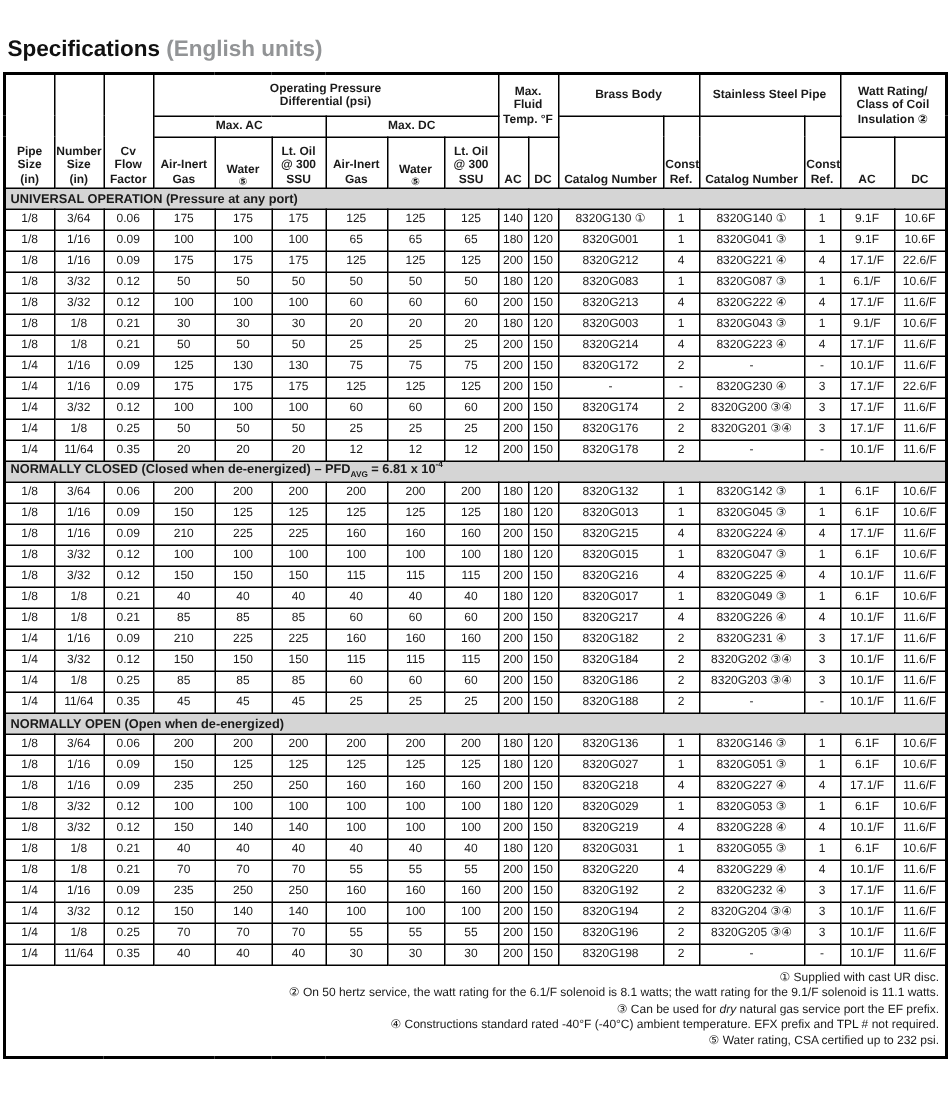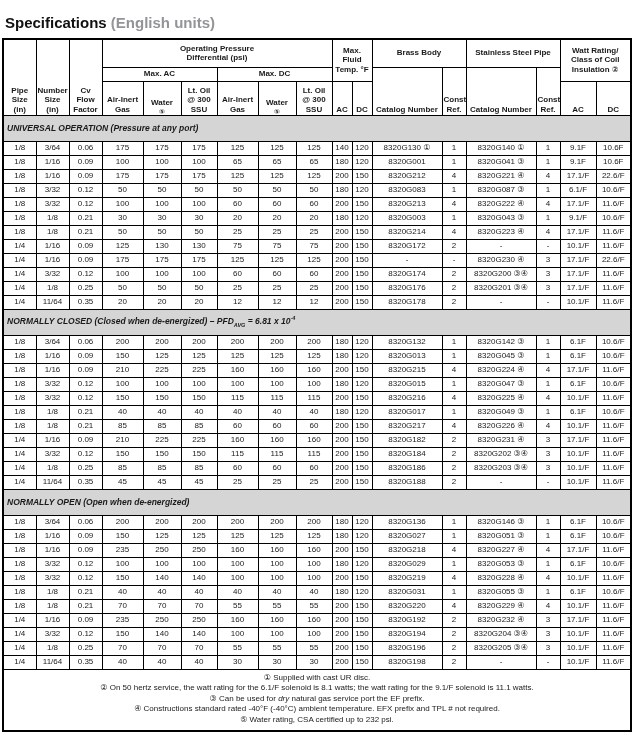--- a/index.html
+++ b/index.html
@@ -8,21 +8,21 @@
     width: 632px; height: 737px;
     background: #ffffff;
     font-family: "Liberation Sans", "DejaVu Sans", sans-serif;
     color: #1a1a1a;
     overflow: hidden;
   }
   .page { padding: 8px 0 0 2px; }
   h1.page-title {
     font-size: 15px;
     font-weight: bold;
-    margin: 6px 0 7px 3px;
+    margin: 16px 0 7px 3px;
     letter-spacing: 0;
     color: #111;
   }
   h1.page-title .sub { color: #929496; font-weight: bold; }
   table.spec {
     border-collapse: collapse;
     table-layout: fixed;
     width: 628px;
     border: 2px solid #000;
   }
@@ -50,32 +50,32 @@
     padding-bottom: 0;
     background: #fff;
   }
   thead tr.hrow1 { height: 28px; }
   thead tr.hrow2 { height: 14px; margin-top: 40px; }
   thead tr.hrow3 { height: 34px; }
   thead th.vmid { vertical-align: middle; padding-bottom: 0; }
   thead th .note { display: block; font-size: 7px; line-height: 7px; }
   tbody tr { height: 14px; }
   tbody td { line-height: 1; white-space: nowrap; }
-  tbody tr.section-row { height: 26px; font-style: italic; }
+  tbody tr.section-row { height: 14px; }
   tbody tr.section-row td {
     background: #d5d5d5;
     text-align: left;
     font-weight: bold;
     padding-left: 3px;
     font-size: 8.5px;
   }
   .subsc { font-size: 5.5px; vertical-align: sub; }
   .supsc { font-size: 5.5px; vertical-align: super; }
   td.footnotes-cell {
-    text-align: center;
+    text-align: right;
     vertical-align: top;
     padding: 3px 4px 5px 4px;
     height: 58px;
   }
   .fn { font-size: 8px; line-height: 10.5px; white-space: nowrap; }
   .fn-marker { font-size: 8px; }
   .fn-em { font-weight: normal; font-style: italic; }
 </style>
 </head>
 <body>

